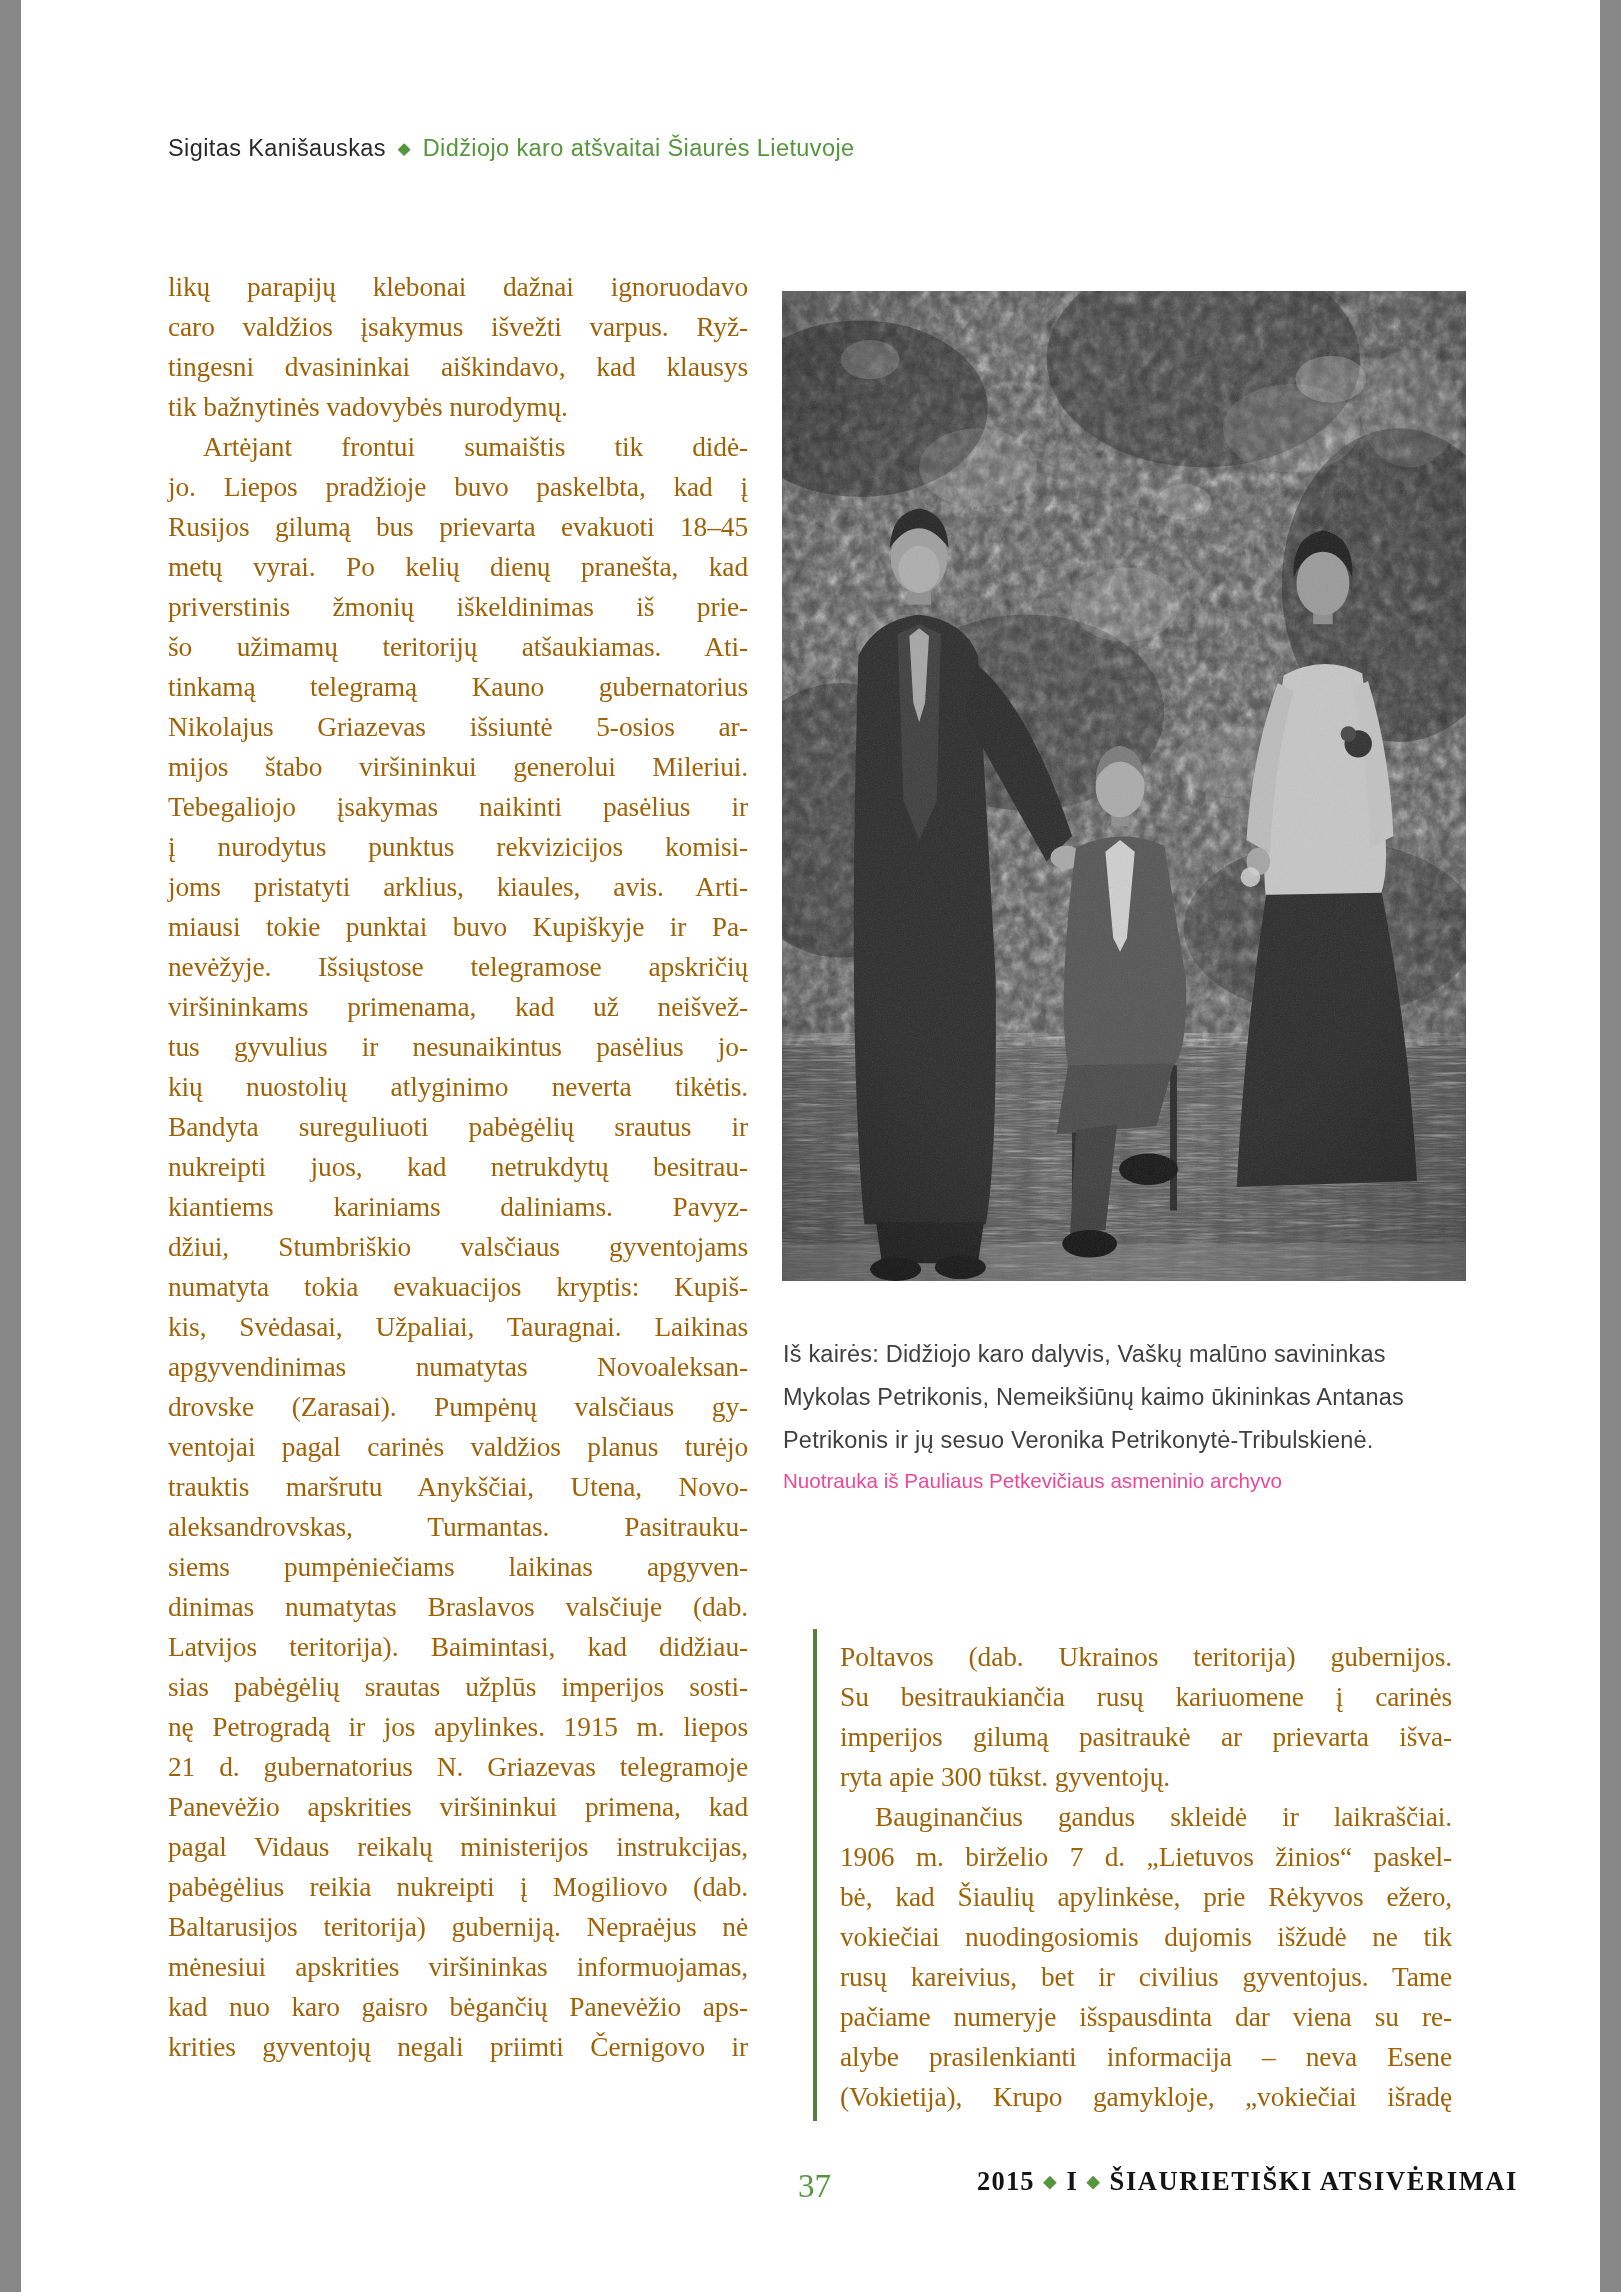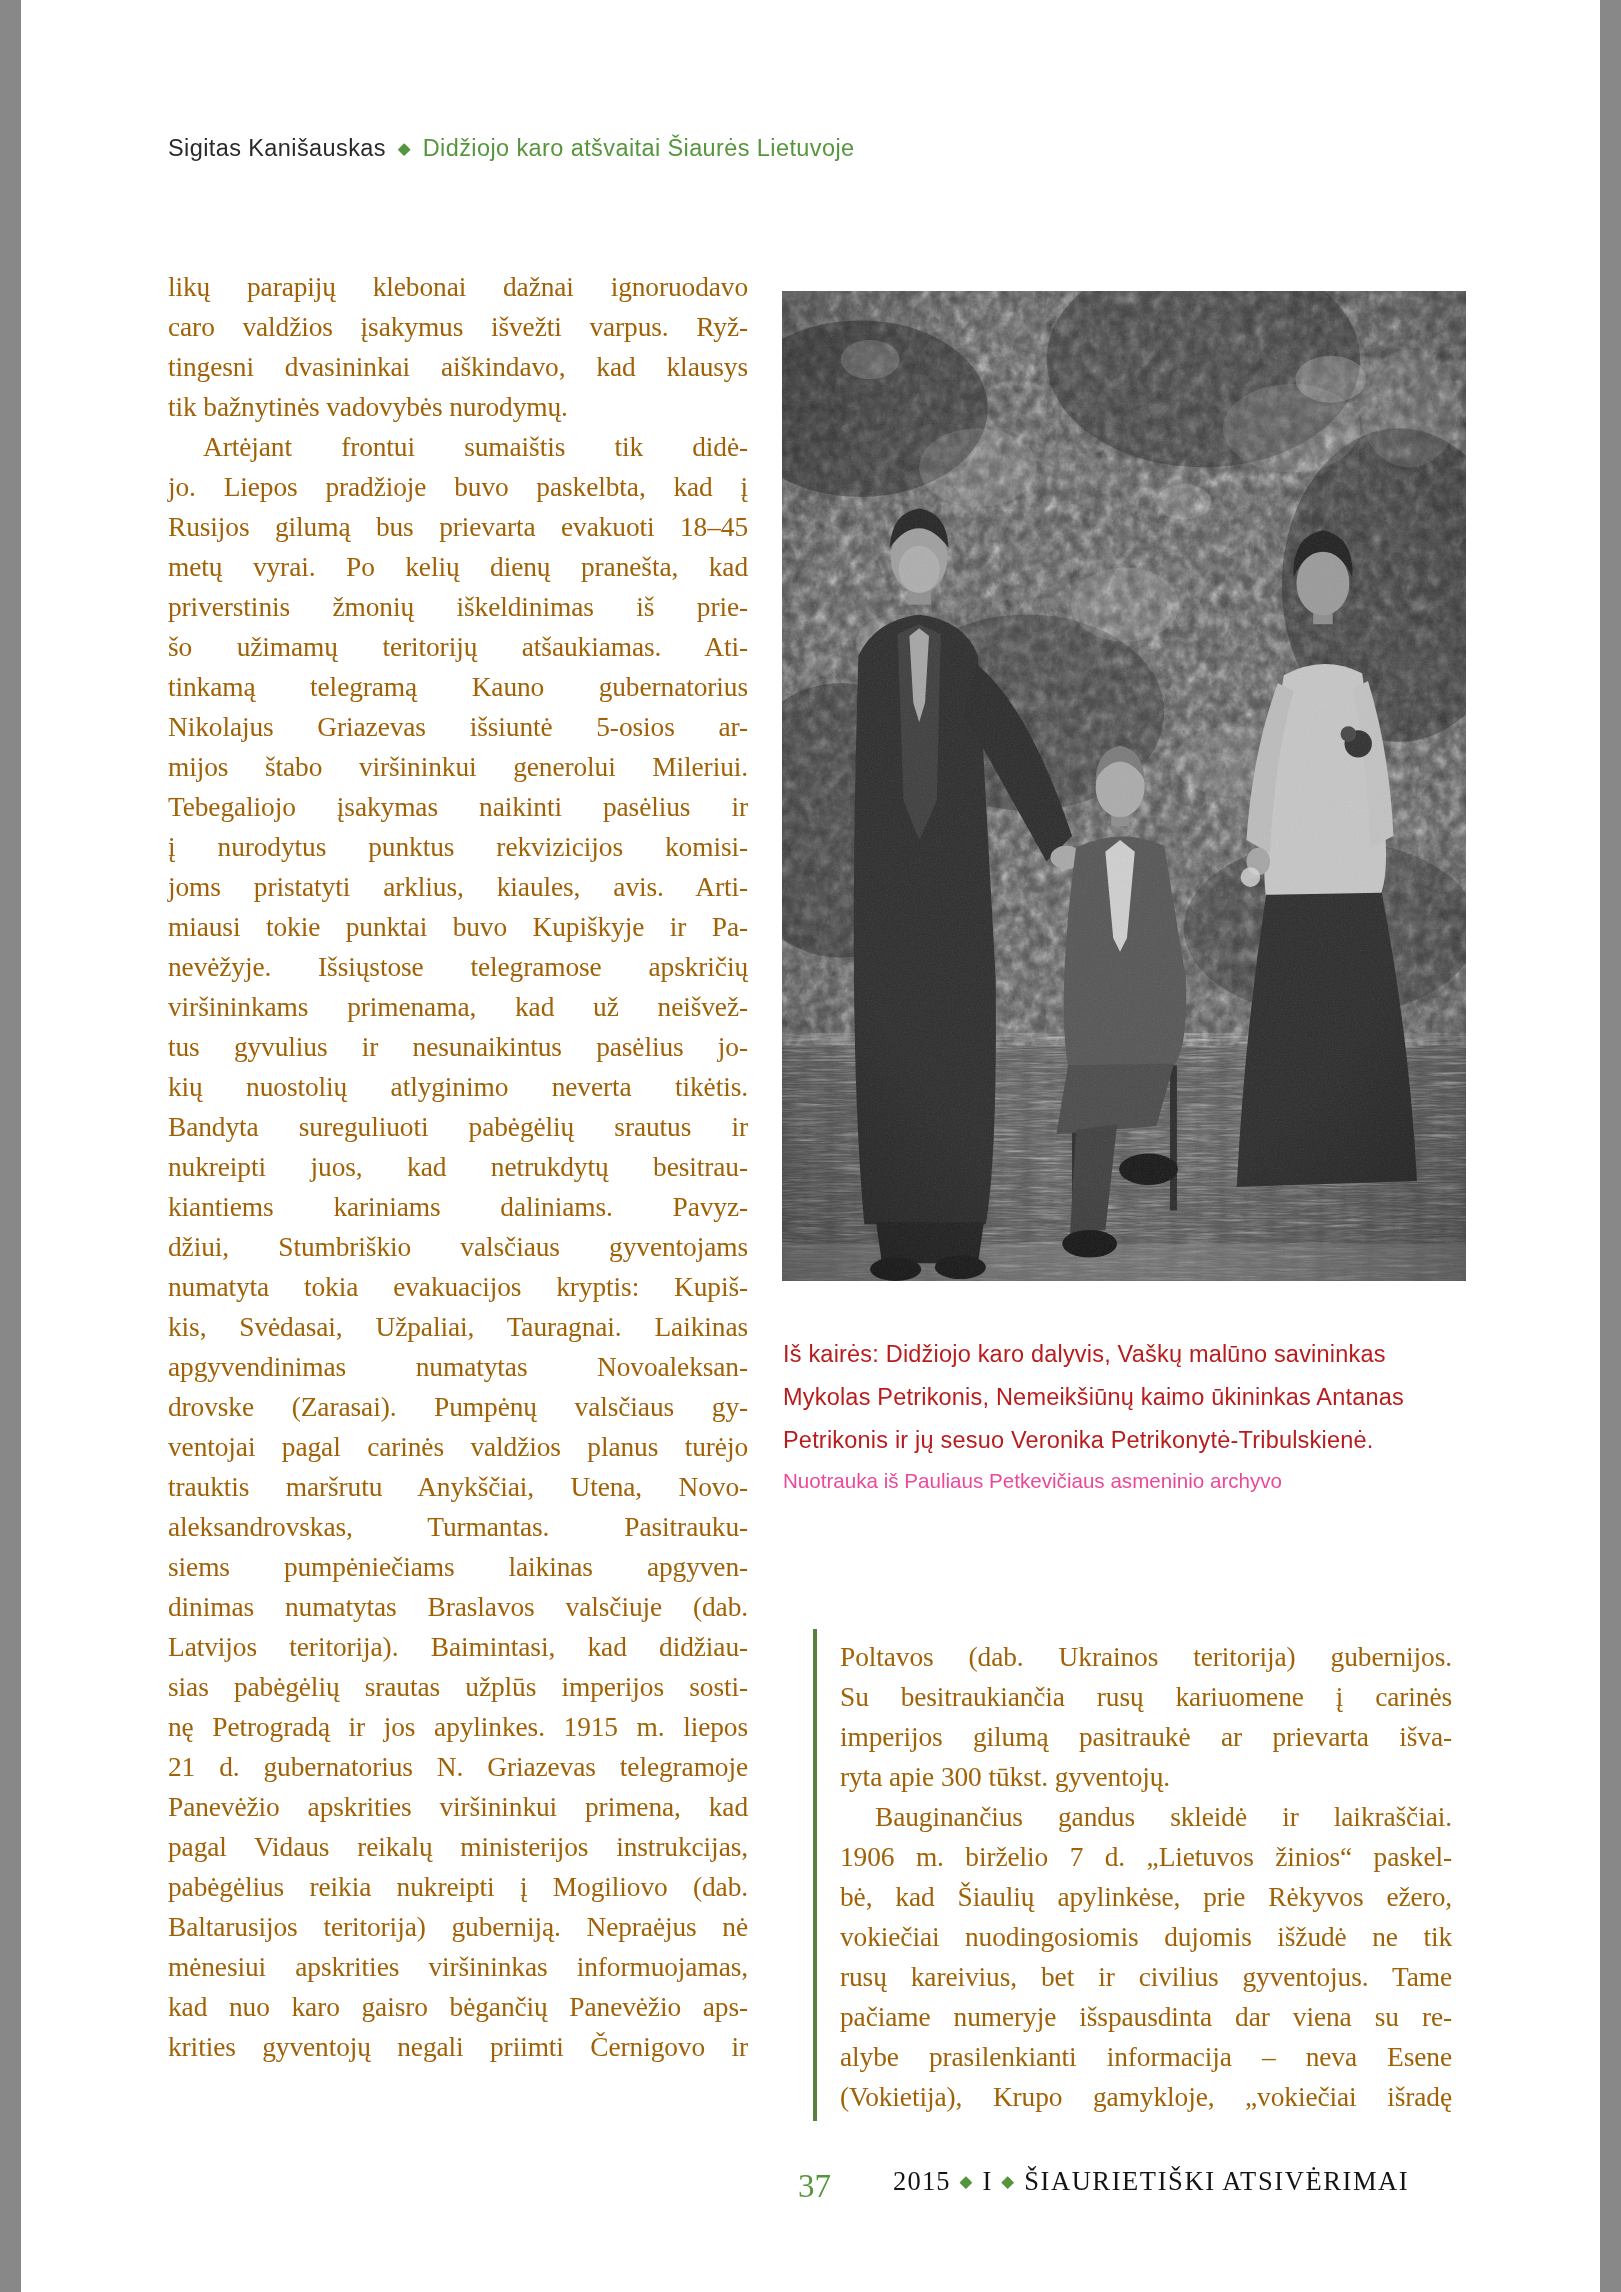--- a/index.html
+++ b/index.html
@@ -30,35 +30,35 @@
   .column-divider{
     position:absolute;left:792px;top:1629px;width:3.9px;height:492px;
     background:var(--rule-green,#55803e);
   }
   
   .photo-figure{position:absolute;left:761px;top:291px;width:684px;height:990px;}
   .photo-figure svg{display:block;}
   
   .caption{
     position:absolute;left:762px;top:1333px;width:676px;
-    font-family:"Liberation Sans", sans-serif;color:#b91c1c;
+    font-family:"Liberation Sans", sans-serif;color:#404040;
   }
   .caption .line{font-size:23.5px;line-height:43px;letter-spacing:0.2px;text-align:left;}
   .caption-credit{
     position:absolute;left:762px;top:1466px;width:676px;
     font-family:"Liberation Sans", sans-serif;font-size:20.6px;line-height:29px;color:#ec4899;
   }
   
   .page-number{
     position:absolute;left:777px;top:2168px;
     font-size:33px;color:var(--accent-green,#55963c);
   }
   .journal-line{
-    position:absolute;left:872px;top:2166px;white-space:nowrap;
-    font-size:26.5px;letter-spacing:1.2px;color:#141414;
+    position:absolute;left:956px;top:2166px;white-space:nowrap;
+    font-size:26.5px;letter-spacing:1.2px;color:#141414;font-weight:bold;
   }
   .journal-line .diamond{color:var(--accent-green,#55963c);font-size:16.7px;margin:0 8.8px;vertical-align:2.9px;}
   .journal-line .journal-title{letter-spacing:1.6px;}
 </style>
 </head>
 <body>
 
 <div class="page">
 
   <div class="running-head">

